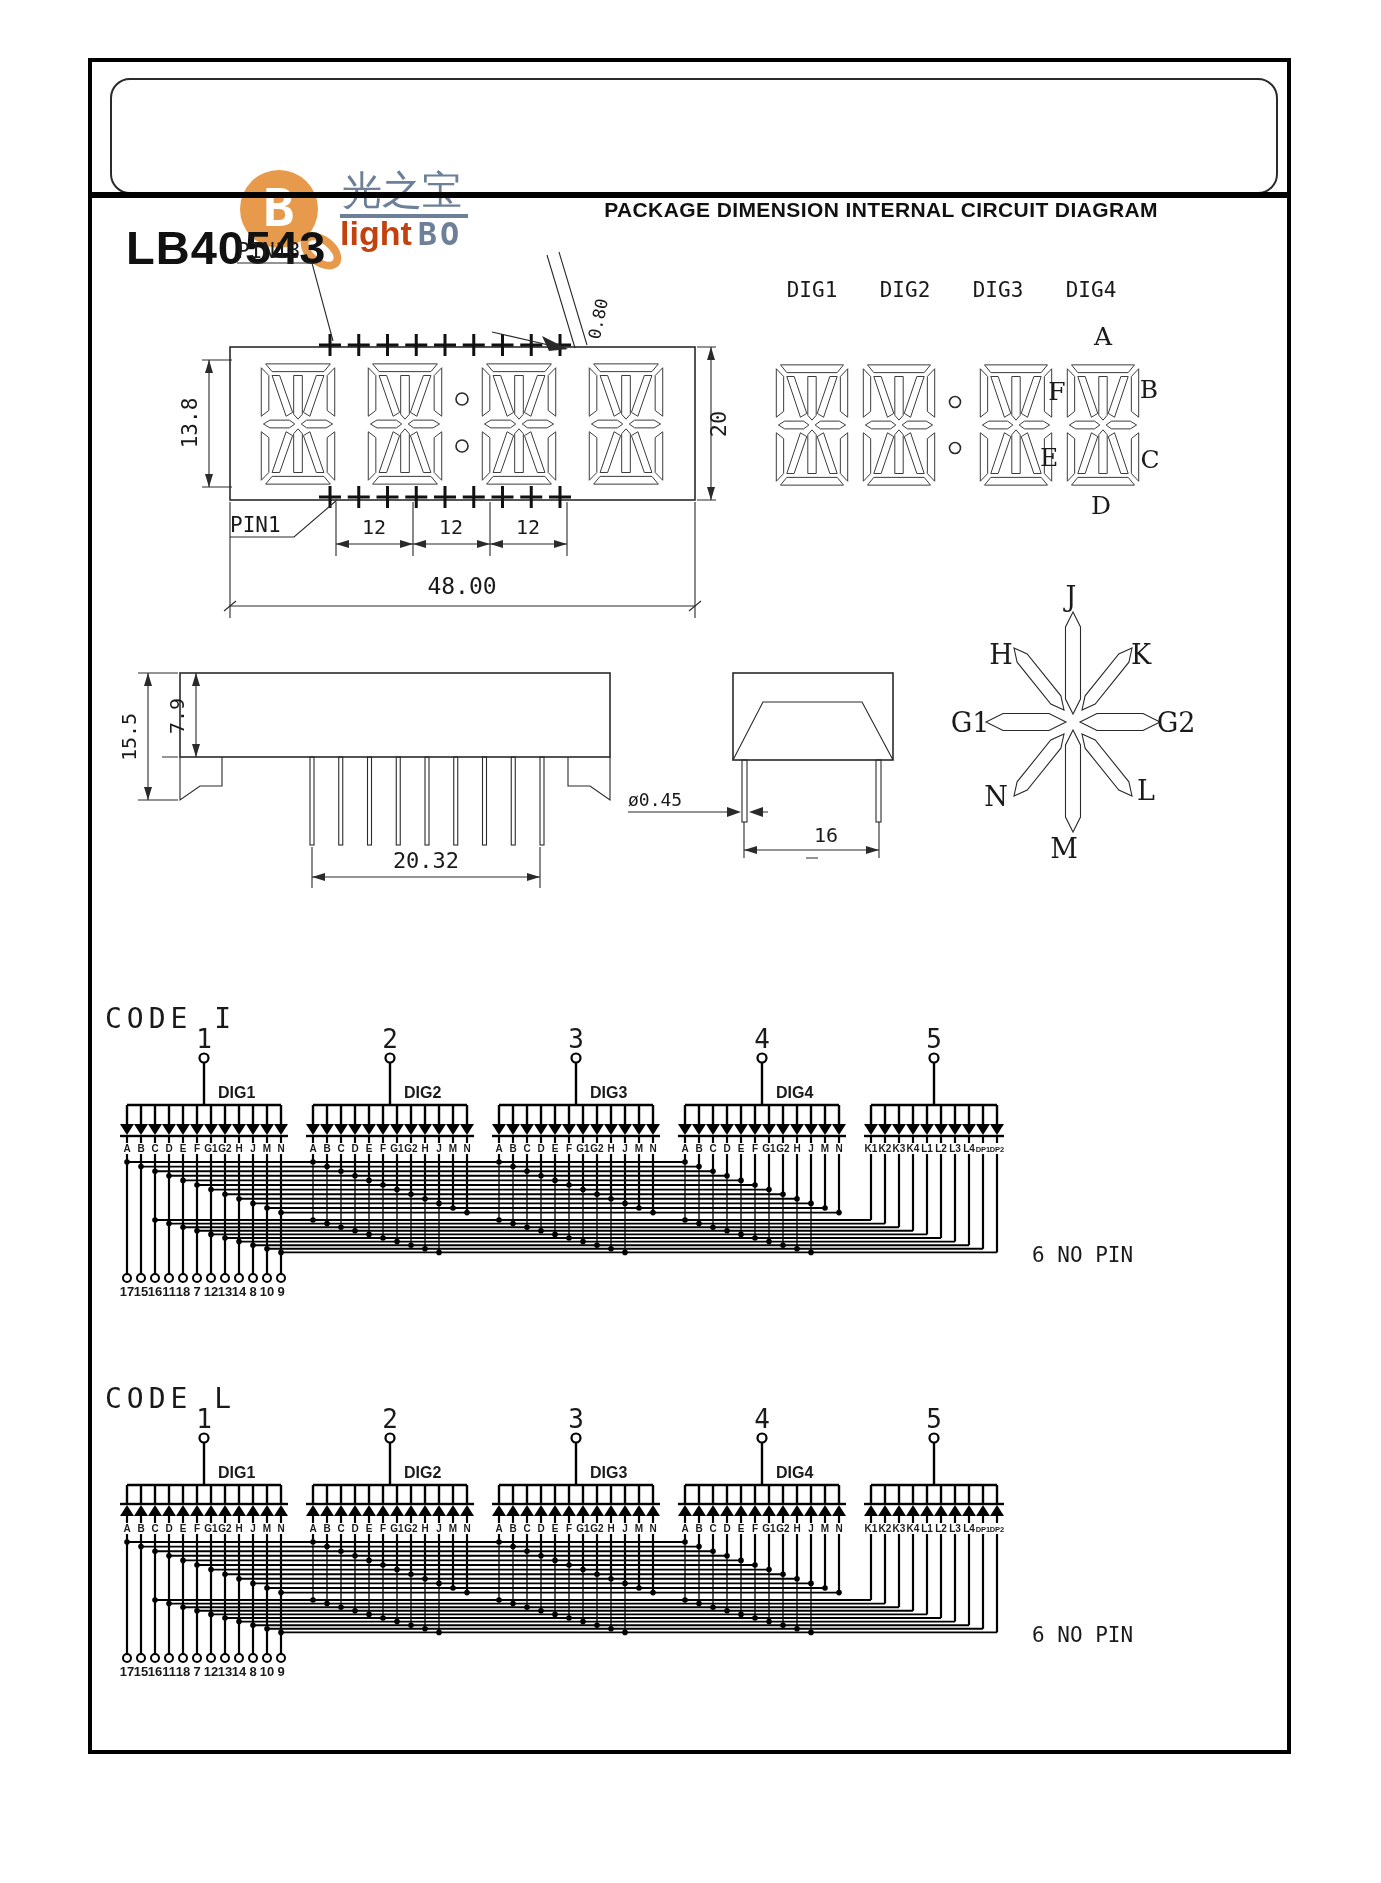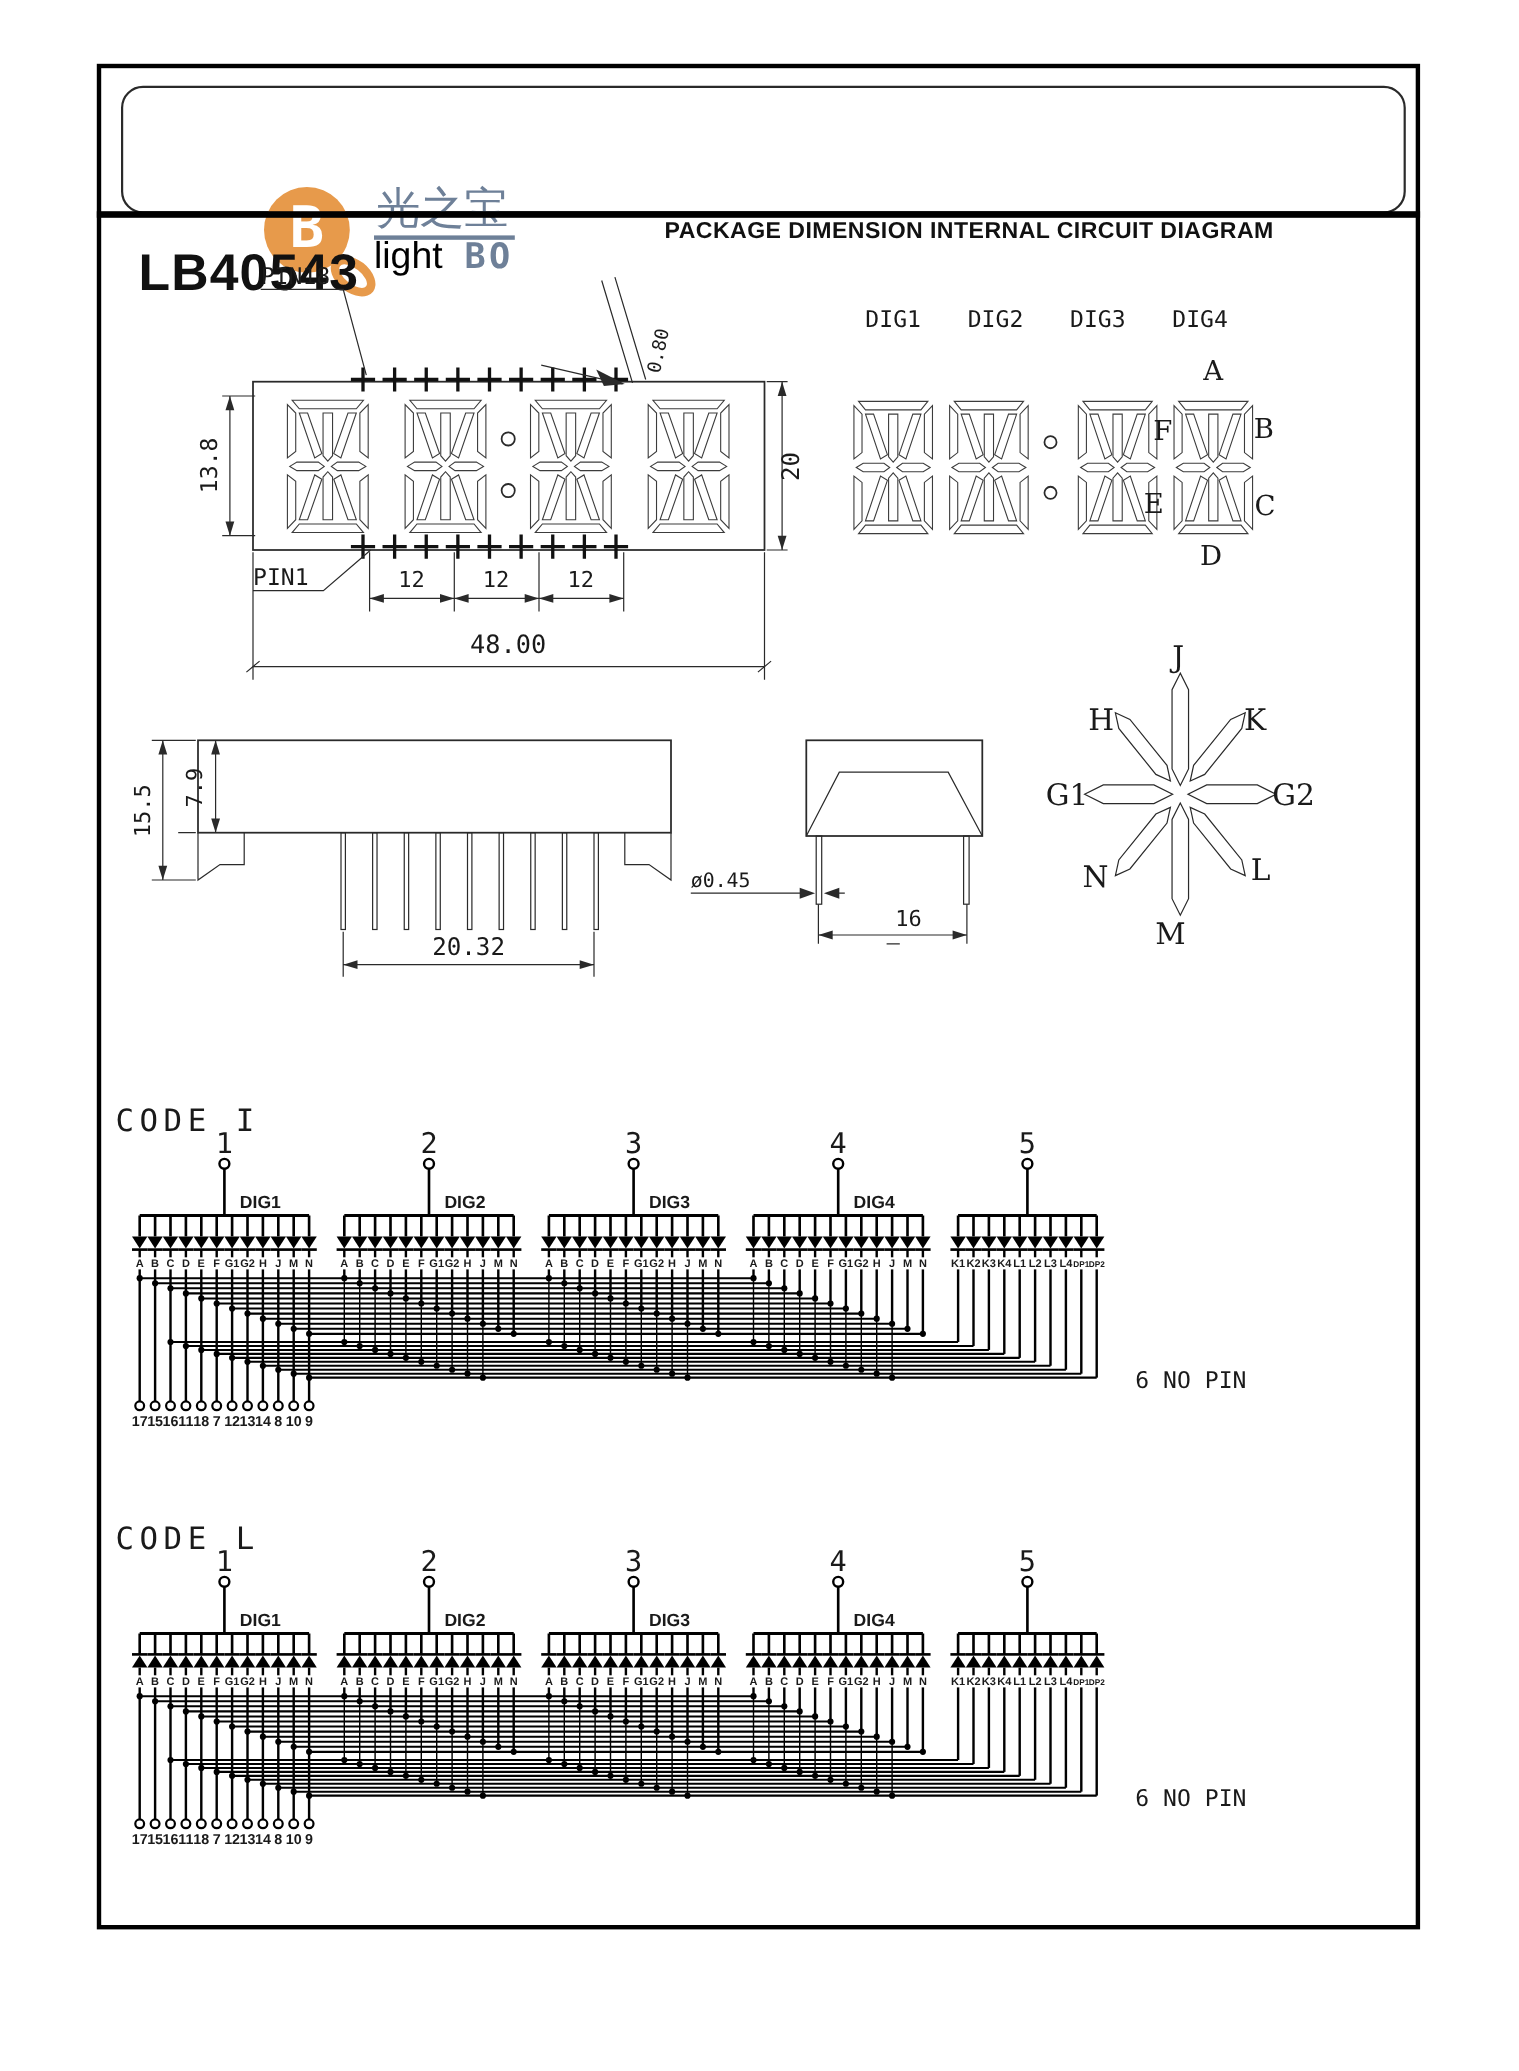--- a/index.html
+++ b/index.html
@@ -16,22 +16,22 @@
   .logo-circle{position:absolute;left:0;top:2px;width:78px;height:78px;border-radius:50%;
         background:#E79A4B;}
   .logo-b{position:absolute;left:50%;top:50%;transform:translate(-50%,-52%);
         color:#fff;font-weight:bold;font-size:52px;font-family:"DejaVu Sans Mono",monospace;}
   .logo-tail{position:absolute;left:58px;top:68px;width:30px;height:14px;border:8px solid #E79A4B;
         border-radius:50%;transform:rotate(38deg);background:transparent;}
   .logo-txt{position:absolute;left:100px;top:0px;}
   .logo-cn{font-size:40px;color:#6E8098;font-family:"DejaVu Serif",serif;
         border-bottom:4px solid #6E8098;padding:0 6px 2px 2px;display:inline-block;line-height:1.1;text-align:right;}
   .logo-latin{margin-top:-2px;line-height:1;}
-  .logo-light{color:#000000;font-weight:normal;font-size:34px;font-family:"Liberation Sans",sans-serif;}
-  .logo-bo{color:#6E8098;font-weight:bold;font-size:32px;letter-spacing:3px;margin-left:20px;
+  .logo-light{color:#c2410c;font-weight:bold;font-size:34px;font-family:"Liberation Sans",sans-serif;}
+  .logo-bo{color:#6E8098;font-weight:bold;font-size:32px;letter-spacing:3px;margin-left:6px;
         font-family:"DejaVu Sans Mono",monospace;}
   .part-no{position:absolute;left:126px;top:220px;font-size:47px;font-weight:bold;color:#111;
         letter-spacing:1px;}
   svg.sheet{position:absolute;left:0;top:0;z-index:1;}
   .dl{stroke:#2a2a2a;stroke-width:1.1;fill:none;}
   .dl2{stroke:#2a2a2a;stroke-width:1.6;fill:none;}
   .seg{stroke:#3c3c3c;stroke-width:1;fill:none;vector-effect:non-scaling-stroke;}
   .cross{stroke:#111;stroke-width:3;fill:none;}
   .arw{fill:#2a2a2a;stroke:none;}
   .cw{stroke:#000;fill:none;}

